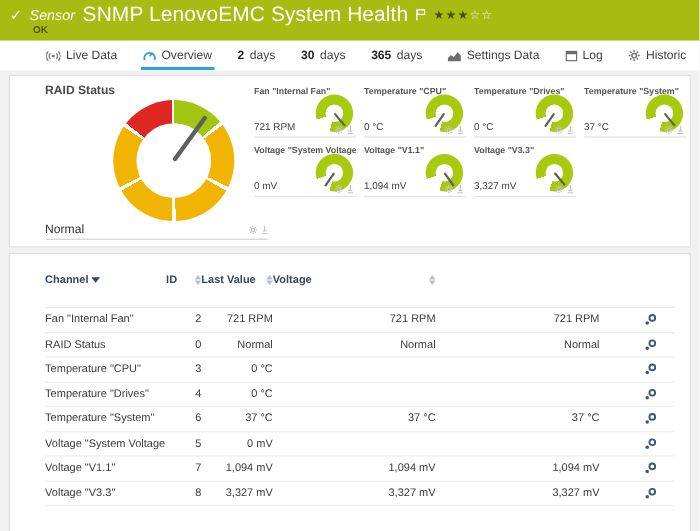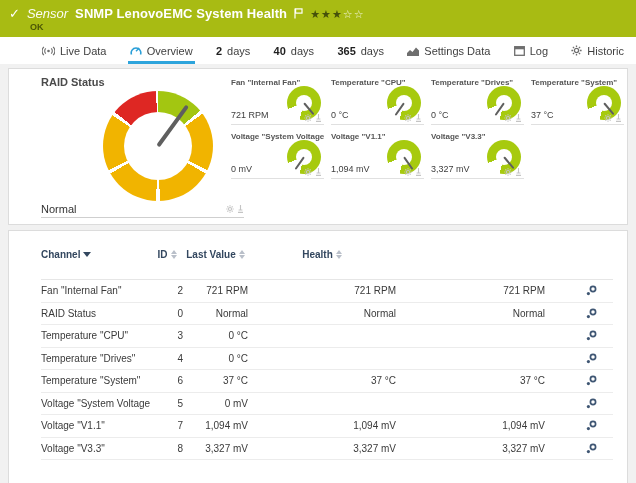--- a/index.html
+++ b/index.html
@@ -6,21 +6,21 @@
   body{
     width:636px;height:483px;overflow:hidden;background:#f1f1f1;
     font-family:"Liberation Sans","DejaVu Sans",sans-serif;
     position:relative;
   }
   
   .banner{position:absolute;left:0;top:0;width:636px;height:37px;background:#a8bb13;color:#fff}
   .banner-row{display:flex;align-items:flex-start;padding:6px 0 0 9px;gap:7px}
   .b-check{font-size:13px;font-weight:bold;line-height:16px}
   .b-type{font-style:italic;font-size:13px;line-height:16px;color:rgba(255,255,255,.95)}
-  .b-title{font-size:13px;font-weight:bold;line-height:16px;letter-spacing:.1px}
+  .b-title{font-size:19px;font-weight:normal;line-height:16px;letter-spacing:.1px}
   .b-flag{margin-top:2px;display:flex}
   .b-stars{font-size:11px;line-height:15px;letter-spacing:1px;margin-top:1px}
   .b-stars .full{color:#46510a}
   .b-stars .empty{color:#eef3cf}
   .b-ok{position:absolute;left:30px;top:22px;font-size:9px;font-weight:bold;color:#4c5706}
   
   .tabbar{position:absolute;top:37px;left:0;width:636px;height:27px;background:#fff;
     display:flex;align-items:stretch;justify-content:space-between;
     padding:0 10px 0 40px;box-sizing:border-box}
   .tab{display:flex;align-items:center;gap:5px;font-size:11px;color:#3f3f3f;cursor:pointer;padding:0 2px;white-space:nowrap}
@@ -53,21 +53,21 @@
   .t-label{font-size:8px;font-weight:bold;color:#555;white-space:nowrap;overflow:hidden;line-height:10px;padding-top:1px}
   .t-gauge{position:absolute;top:9px;right:3px}
   .t-value{position:absolute;left:0;top:33px;font-size:9px;color:#3e3e3e;white-space:nowrap}
   .t-icons{position:absolute;right:2px;top:37px}
   .t-line{position:absolute;left:0;right:0;top:47px;border-top:1px solid #e0e0e0}
   
   .tbl{padding:18px 14px 0 32px}
   .thead,.trow{display:grid;grid-template-columns:110px 32px 65px 148px 149px 1fr}
   .thead{color:#33475f;font-size:10px;font-weight:bold;align-items:start;padding-bottom:6px;border-bottom:1px solid #e6e6e6;min-height:24px}
   .th{display:flex;align-items:flex-start;gap:3px;cursor:pointer}
-  .th.right{justify-content:center}
+  .th.right{justify-content:space-between}
   .th .lbl{line-height:11px}
   .th.wrap .lbl{text-align:right;white-space:normal}
   .arrows{display:inline-block;margin-top:1px}
   .arrows i{display:block;width:0;height:0;border-left:3px solid transparent;border-right:3px solid transparent}
   .arrows .up{border-bottom:4px solid #b9bfc9;margin-bottom:1px}
   .arrows .dn{border-top:4px solid #b9bfc9}
   .caret{width:0;height:0;border-left:4px solid transparent;border-right:4px solid transparent;border-top:5px solid #33475f;margin-top:3px}
   .trow{align-items:center;height:21.5px;border-bottom:1px solid #ececec;font-size:10px;color:#3a3a3a}
   .td{white-space:nowrap;overflow:hidden}
   .td.right{text-align:right}
@@ -110,21 +110,21 @@
           <line x1="6" y1="6.2" x2="9.2" y2="3" stroke="currentColor" stroke-width="1.4"></line>
         </svg>
       </span>
       <span>Overview</span>
     </div>
     <div class="tab">
       <b>2</b>
       <span>days</span>
     </div>
     <div class="tab">
-      <b>40</b>
+      <b>30</b>
       <span>days</span>
     </div>
     <div class="tab">
       <b>365</b>
       <span>days</span>
     </div>
     <div class="tab">
       <span class="ticon">
         <svg width="12" height="10" viewBox="0 0 12 10">
           <path d="M0 10 L0 7 3 4 5.5 6 9 1.5 12 4.5 12 10 Z" fill="currentColor"></path>
@@ -365,21 +365,21 @@
           </span>
         </div>
         <div class="th right wrap">
           <span class="lbl">Last Value</span>
           <span class="arrows">
             <i class="up"></i>
             <i class="dn"></i>
           </span>
         </div>
         <div class="th right">
-          <span class="lbl">Health</span>
+          <span class="lbl">Voltage</span>
           <span class="arrows">
             <i class="up"></i>
             <i class="dn"></i>
           </span>
         </div>
         <div class="th right"></div>
       </div>
     <div id="tbody">
         <div class="trow">
           <div class="td">Fan "Internal Fan"</div>

